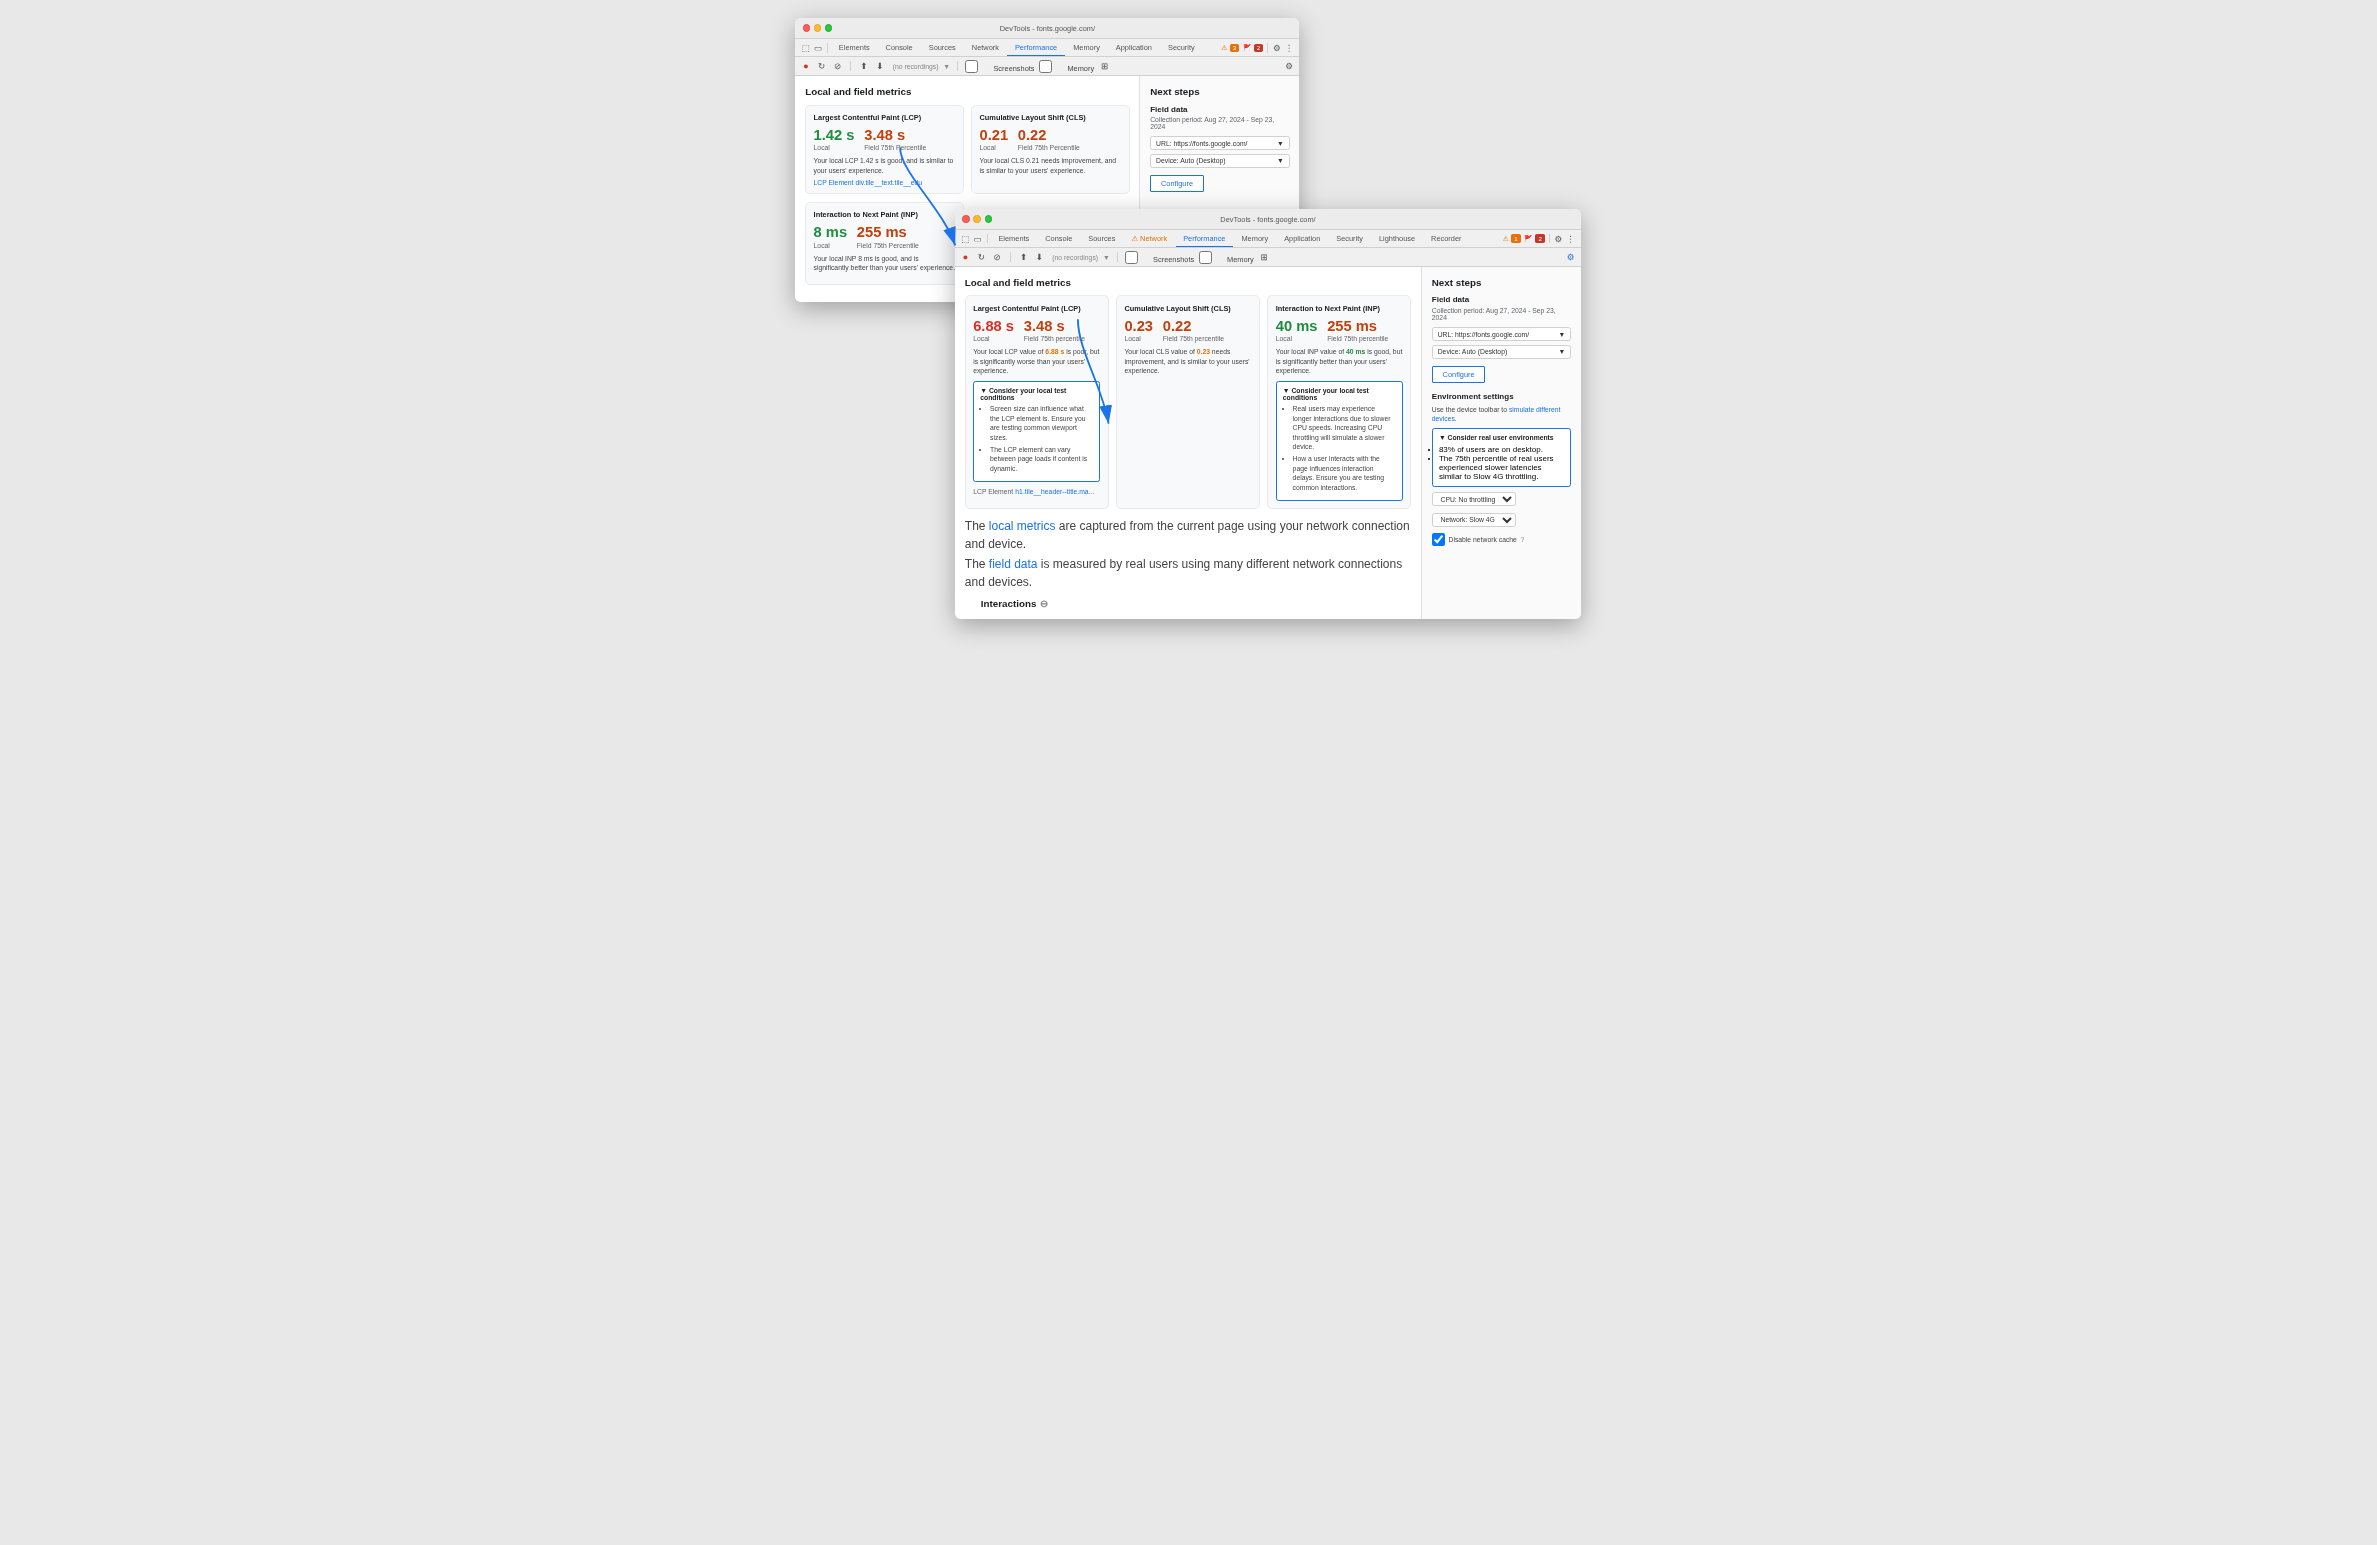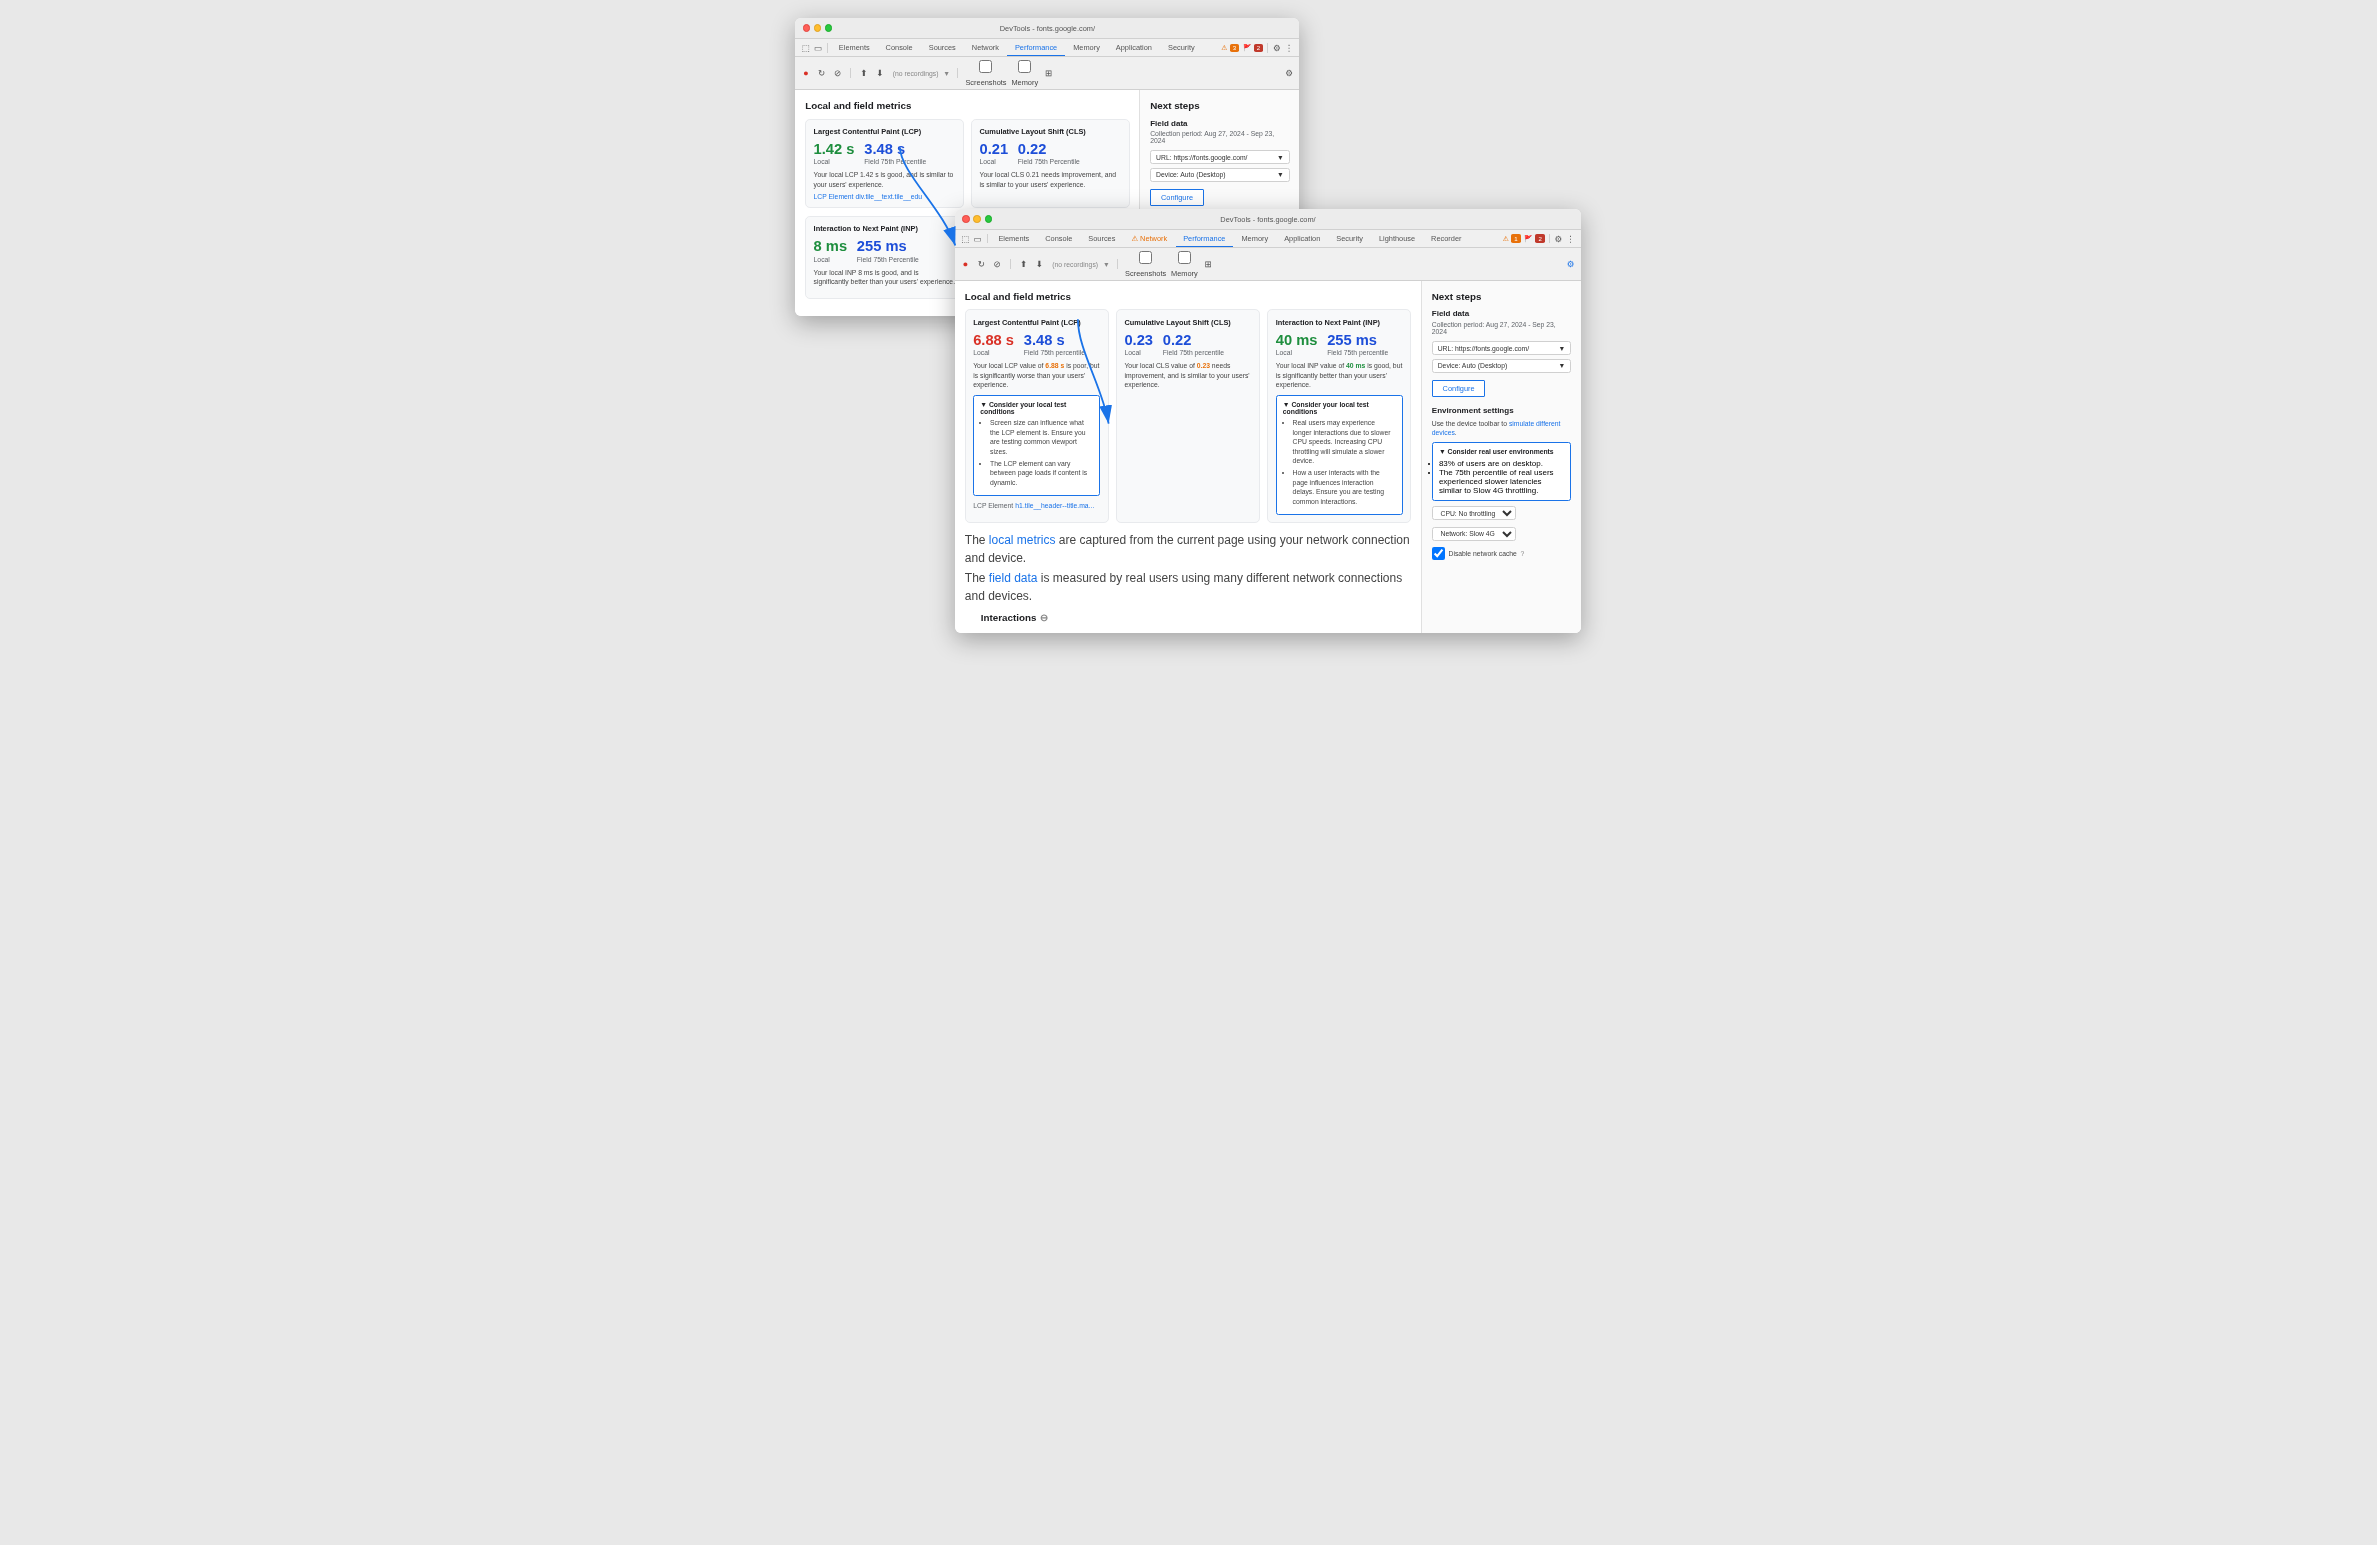--- a/index.html
+++ b/index.html
@@ -109,26 +109,25 @@
       background: #f0f0f0;
       border-bottom: 0.6px solid #d0d0d0;
       display: flex;
       align-items: center;
       padding: 2.5px 4.9px;
       gap: 4.9px;
     }
 
     .checkbox-label {
       display: flex;
-      align-items: center;
-      gap: 5px;
+      align-items: flex-end;
+      gap: 15px;
       font-size: 7.4px;
       color: #444;
       cursor: pointer;
-      flex-direction: column;
     }
 
     .checkbox-label input { cursor: pointer; }
 
     
     .main-content {
       display: flex;
       background: white;
     }
 
@@ -194,21 +193,21 @@
       flex-direction: column;
     }
 
     .metric-value {
       font-size: 14.7px;
       font-weight: 600;
       line-height: 1.2;
     }
 
     .metric-value.good { color: #1e8e3e; }
-    .metric-value.warning { color: #1d4ed8; }
+    .metric-value.warning { color: #c2410c; }
     .metric-value.poor { color: #d93025; }
 
     .metric-label {
       font-size: 6.8px;
       color: #5f6368;
     }
 
     .metric-description {
       font-size: 6.8px;
       color: #444;

